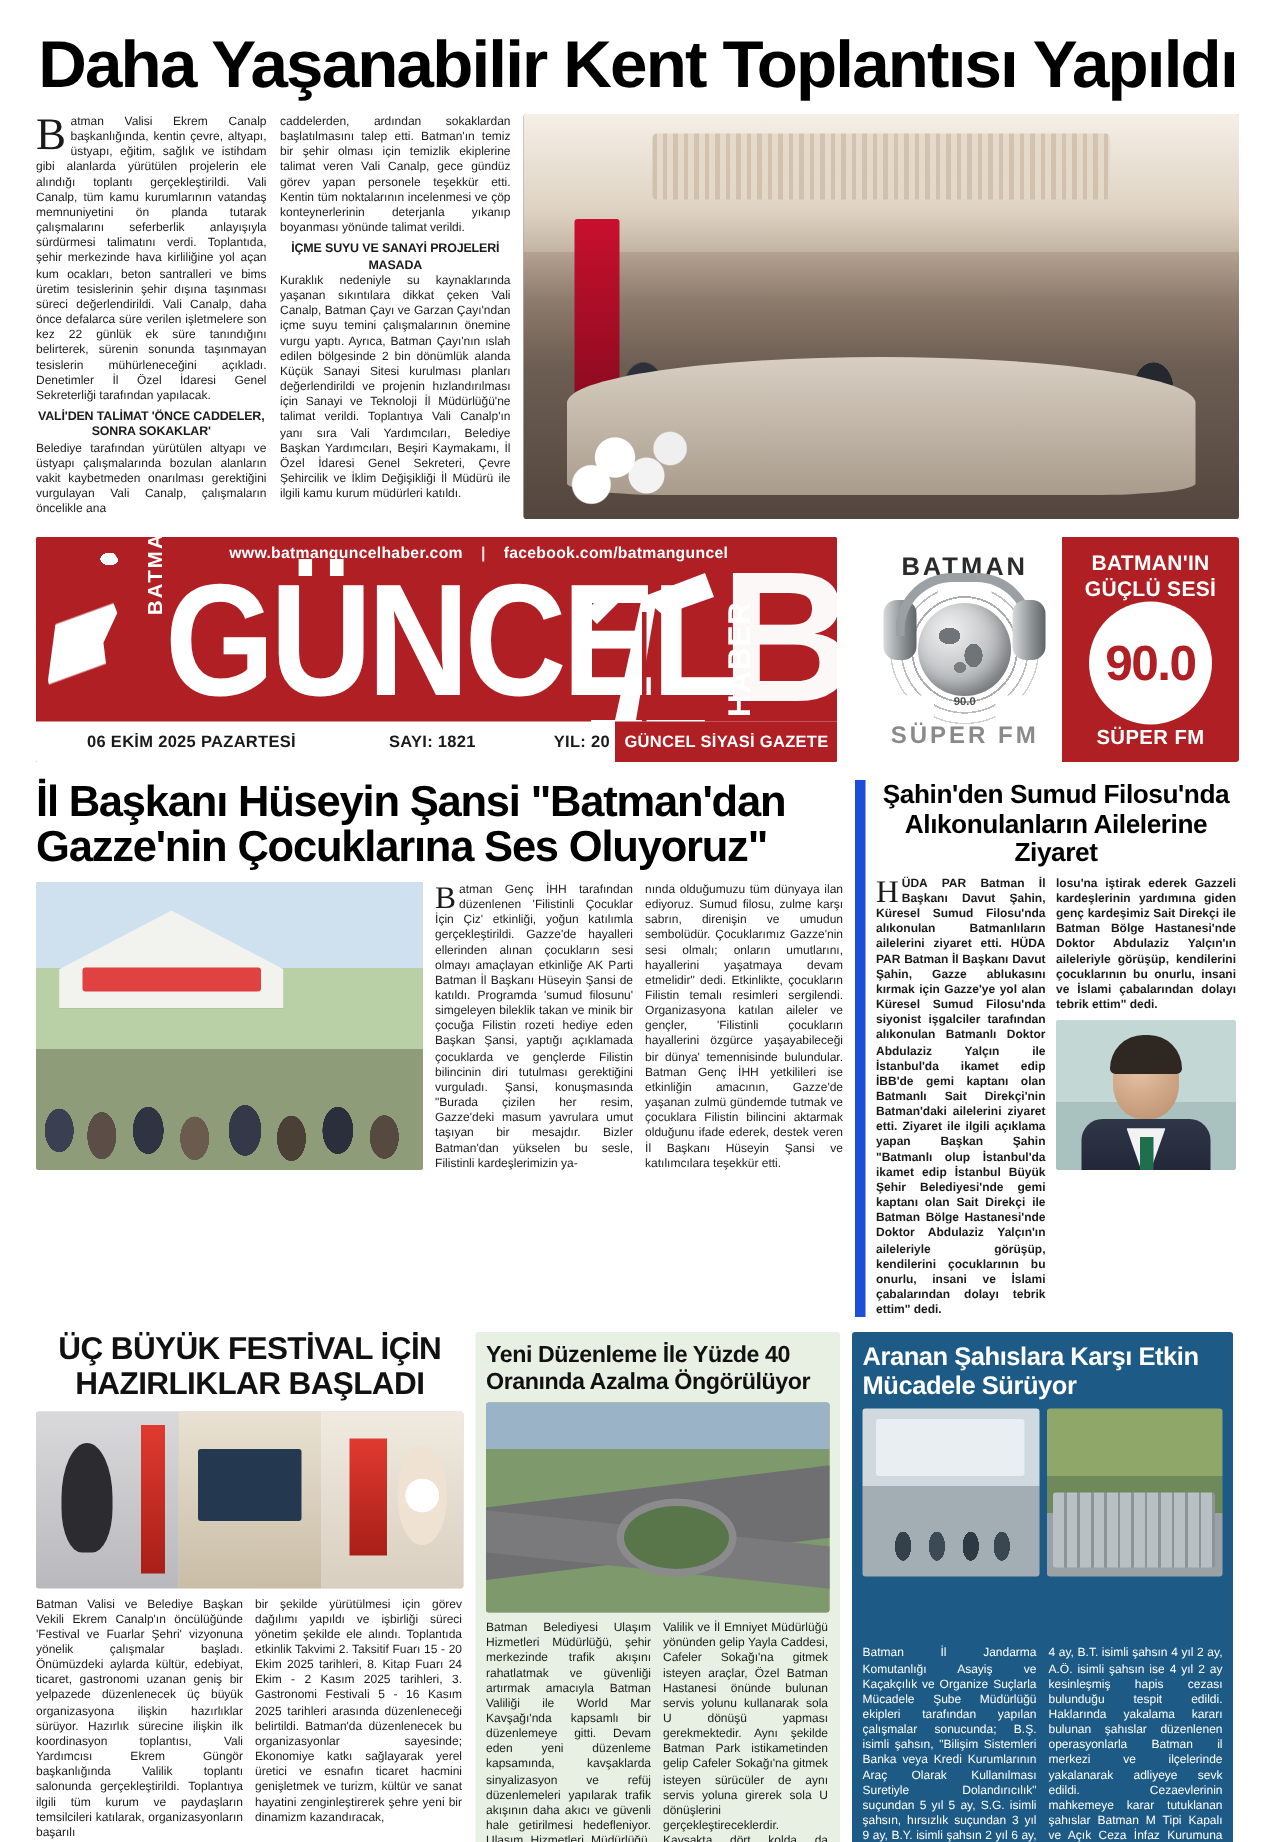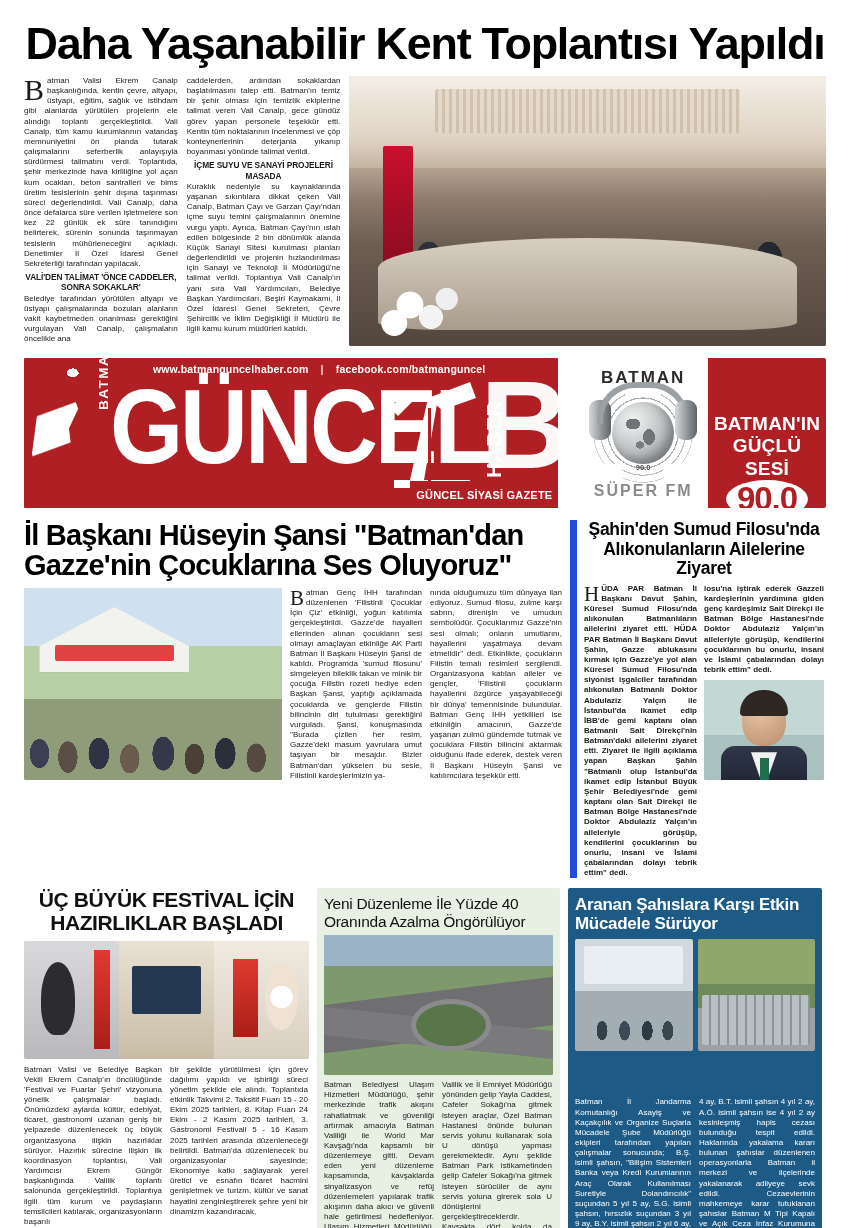--- a/index.html
+++ b/index.html
@@ -149,21 +149,21 @@
   .radio-word-top{position:absolute;top:10px;left:0;right:0;text-align:center;
     font-size:17px;font-weight:700;color:#2b2b2b;letter-spacing:2px;}
   .radio-word-bot{position:absolute;bottom:8px;left:0;right:0;text-align:center;
     font-size:16px;font-weight:700;color:#8a8a8a;letter-spacing:2px;}
   .radio-freq-small{position:absolute;bottom:36px;left:0;right:0;text-align:center;
     font-size:7.5px;font-weight:700;color:#4a4a4a;}
   .radio-right{
     width:118px;background:#b01f24;color:#fff;display:flex;flex-direction:column;
     align-items:center;justify-content:space-between;padding:9px 4px;box-sizing:border-box;text-align:center;
   }
-  .radio-right .l1{font-size:19px;font-weight:700;line-height:1.18;letter-spacing:.2px;margin-top:46px;}
+  .radio-right .l1{font-size:14px;font-weight:700;line-height:1.18;letter-spacing:.2px;}
   .radio-right .circ{
     width:82px;height:82px;border-radius:50%;background:#fff;color:#b01f24;
     display:flex;align-items:center;justify-content:center;font-size:33px;font-weight:700;letter-spacing:-1px;
   }
   .radio-right .l3{font-size:13.5px;font-weight:700;letter-spacing:.3px;}
 
   
   .sec2{display:flex;gap:8px;margin-top:12px;}
   .sec2-left{width:538px;}
   .sec2-right{width:254px;border-left:7px solid #1d4ed8;padding-left:7px;box-sizing:border-box;}
@@ -212,21 +212,21 @@
   .pt-shirt{position:absolute;left:50%;bottom:0;width:26px;height:28%;margin-left:-13px;background:#f2f2f2;
     clip-path:polygon(0 0,100% 0,62% 100%,38% 100%);}
   .pt-tie{position:absolute;left:50%;bottom:0;width:9px;height:22%;margin-left:-4.5px;background:#1f6f4f;}
 
   
   .sec3{display:flex;gap:8px;margin-top:10px;}
   .box-a{width:285px;}
   .box-b{width:243px;background:#e8f0e4;padding:7px 7px 8px;box-sizing:border-box;border-radius:2px;}
   .box-c{width:254px;background:#1d5b86;padding:7px 7px 8px;box-sizing:border-box;border-radius:2px;color:#fff;}
   .h-a{font-weight:700;font-size:21px;line-height:1.1;text-align:center;margin:0 0 6px;letter-spacing:-0.4px;}
-  .h-b{font-weight:400;font-size:15.5px;line-height:1.12;margin:0 0 5px;letter-spacing:-0.3px;color:#111;}
+  .h-b{font-weight:700;font-size:15.5px;line-height:1.12;margin:0 0 5px;letter-spacing:-0.3px;color:#111;}
   .h-c{font-weight:700;font-size:17px;line-height:1.12;margin:0 0 6px;letter-spacing:-0.3px;color:#fff;}
   .a-photo{width:285px;height:118px;border-radius:2px;overflow:hidden;position:relative;background:#cfcfcf;display:flex;}
   .a-photo .pane{flex:1;position:relative;}
   .pane1{background:linear-gradient(180deg,#d9d9db,#b9b9bd);}
   .pane1::after{content:"";position:absolute;left:18%;top:18%;width:36%;height:62%;border-radius:50% 50% 40% 40%;background:#2c2c30;}
   .pane1::before{content:"";position:absolute;right:10%;top:8%;width:16%;height:84%;background:linear-gradient(180deg,#e03a2f,#a81f18);}
   .pane2{background:linear-gradient(180deg,#e9e1d2,#c9bda6);}
   .pane2::after{content:"";position:absolute;left:14%;top:22%;width:72%;height:40%;background:#24384f;border-radius:2px;}
   .pane3{background:linear-gradient(180deg,#f0eae0,#d9cfc0);}
   .pane3::after{content:"";position:absolute;left:20%;top:16%;width:26%;height:66%;background:linear-gradient(180deg,#e03a2f,#a81f18);}
@@ -301,20 +301,26 @@
       <div class="np-title">GÜNCEL</div>
       <div class="np-haber">HABER</div>
       <svg class="np-derrick" viewBox="0 0 96 128">
         <path d="M10 120 L86 120 L86 112 L10 112 Z" fill="#ffffff"></path>
         <path d="M26 112 L44 30 L54 30 L40 112 Z" fill="#ffffff"></path>
         <path d="M44 30 L86 14 L92 30 L58 42 Z" fill="#ffffff"></path>
         <path d="M6 40 L22 24 L30 32 L14 48 Z" fill="#ffffff"></path>
         <rect x="44" y="40" width="3" height="74" fill="#b01f24"></rect>
       </svg>
       <div class="np-b">B</div>
+      <div class="np-bar">
+        <span class="item date">06 EKİM 2025 PAZARTESİ</span>
+        <span class="item sayi">SAYI: 1821</span>
+        <span class="item yil">YIL: 20</span>
+        <span class="item fiyat">FİYAT: 15 TL</span>
+      </div>
       <div class="np-tag">GÜNCEL SİYASİ GAZETE</div>
     </div>
 
     <div class="radiobox">
       <div class="radio-left">
         <div class="radio-rings"></div>
         <div class="radio-word-top">BATMAN</div>
         <div class="radio-cans">
           <div class="radio-band"></div>
         </div>

